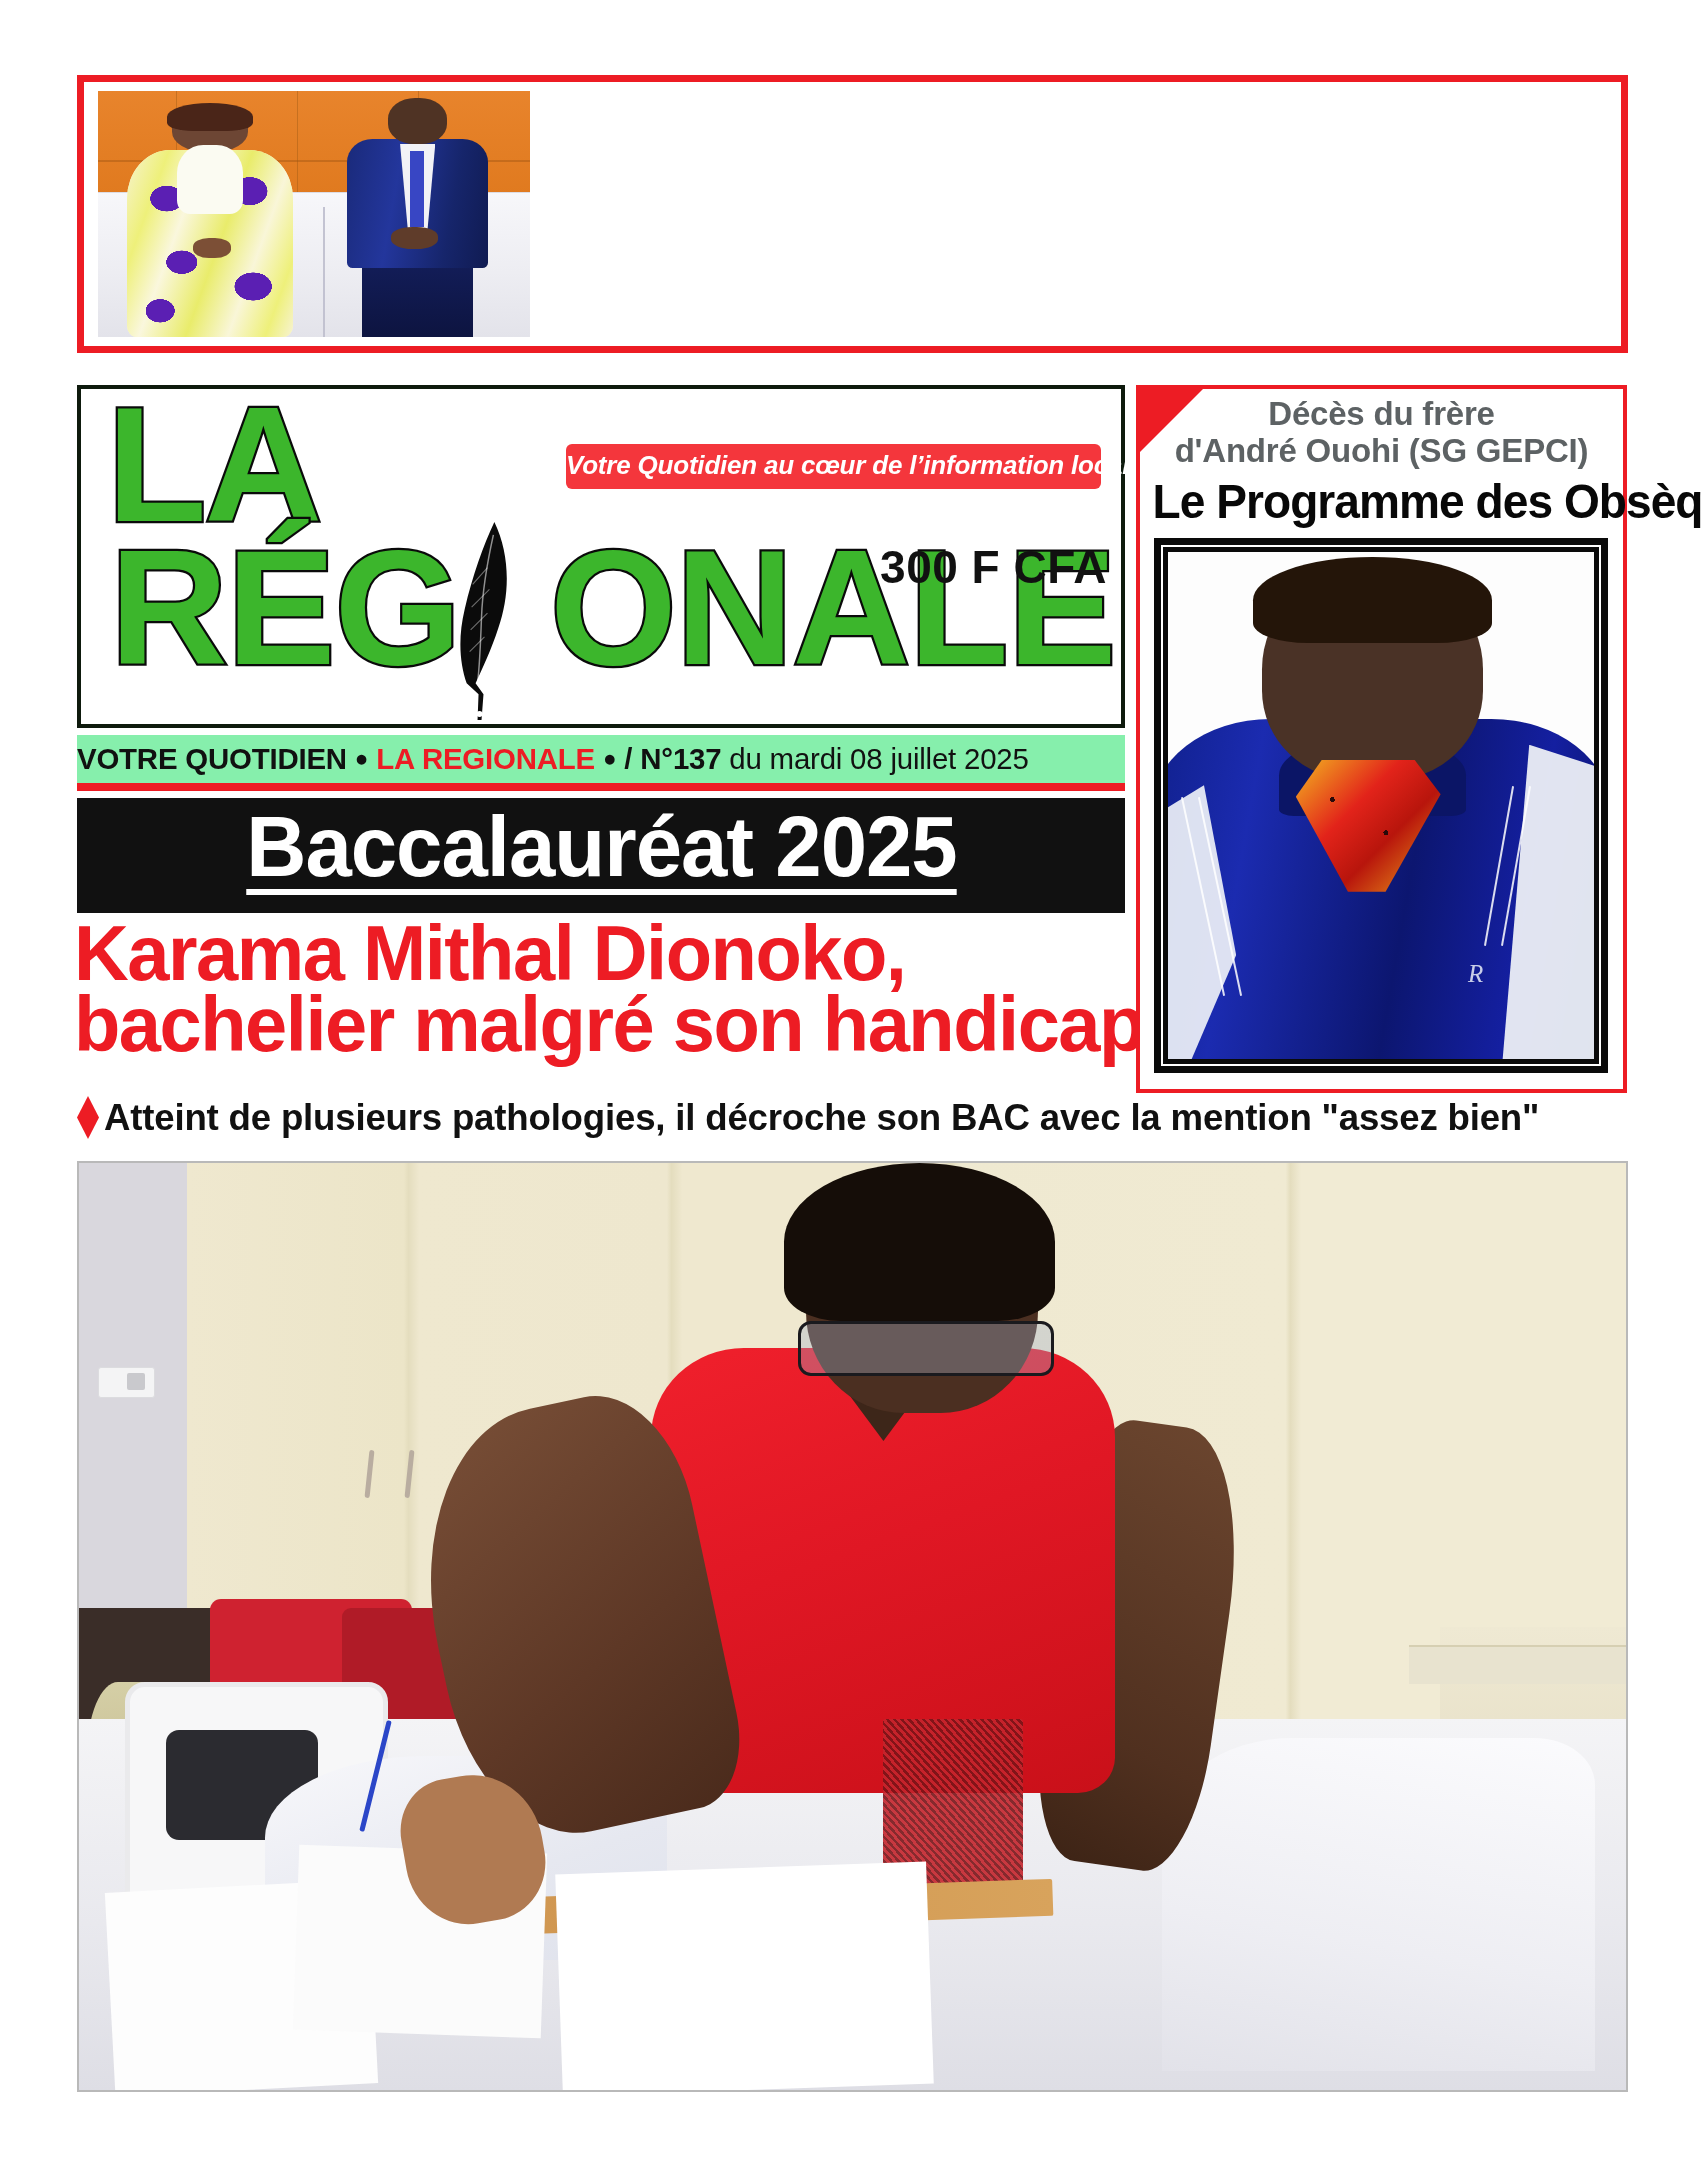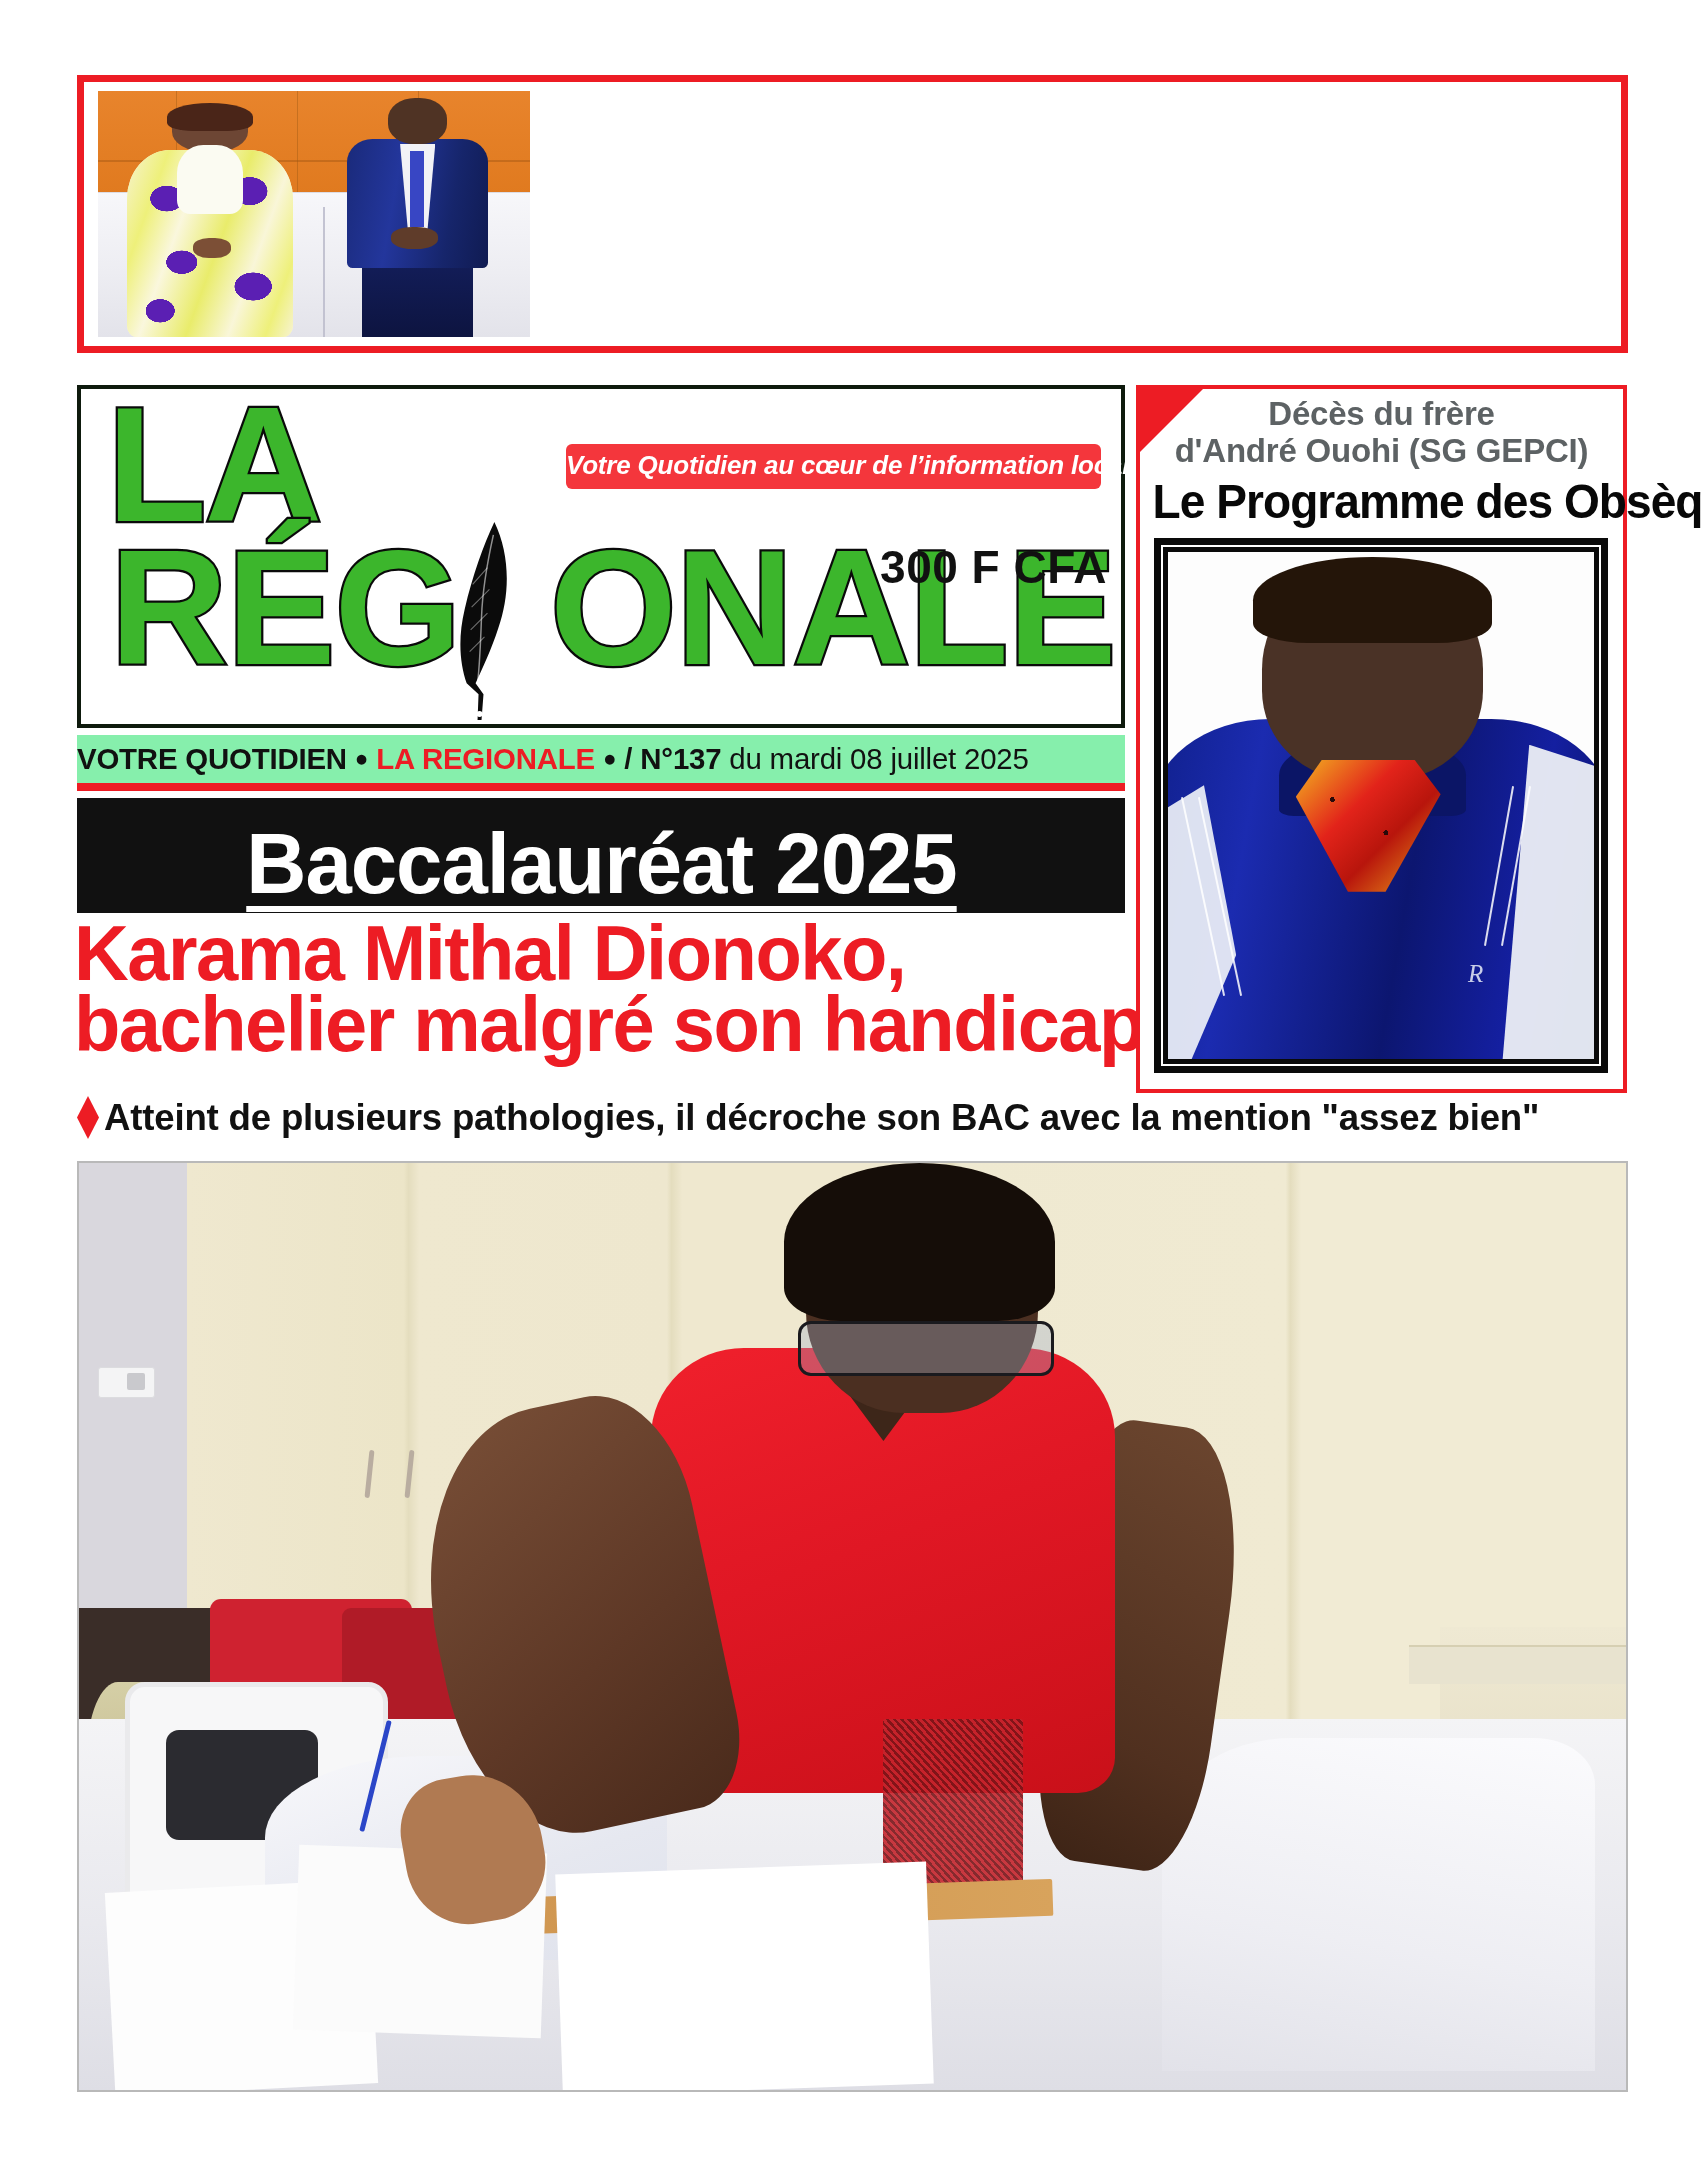--- a/index.html
+++ b/index.html
@@ -363,21 +363,21 @@
 
   
   .bac-bar {
     position: absolute;
     left: 77px;
     top: 798px;
     width: 1048px;
     height: 115px;
     background: #111111;
     display: flex;
-    align-items: flex-end;
+    align-items: flex-start;
     justify-content: center;
   }
   .bac-bar span {
     font-family: "Liberation Sans Narrow", "Liberation Sans", sans-serif;
     font-weight: bold;
     font-size: 85px;
     color: #ffffff;
     letter-spacing: -1px;
     text-decoration: underline;
     text-underline-offset: 13px;

